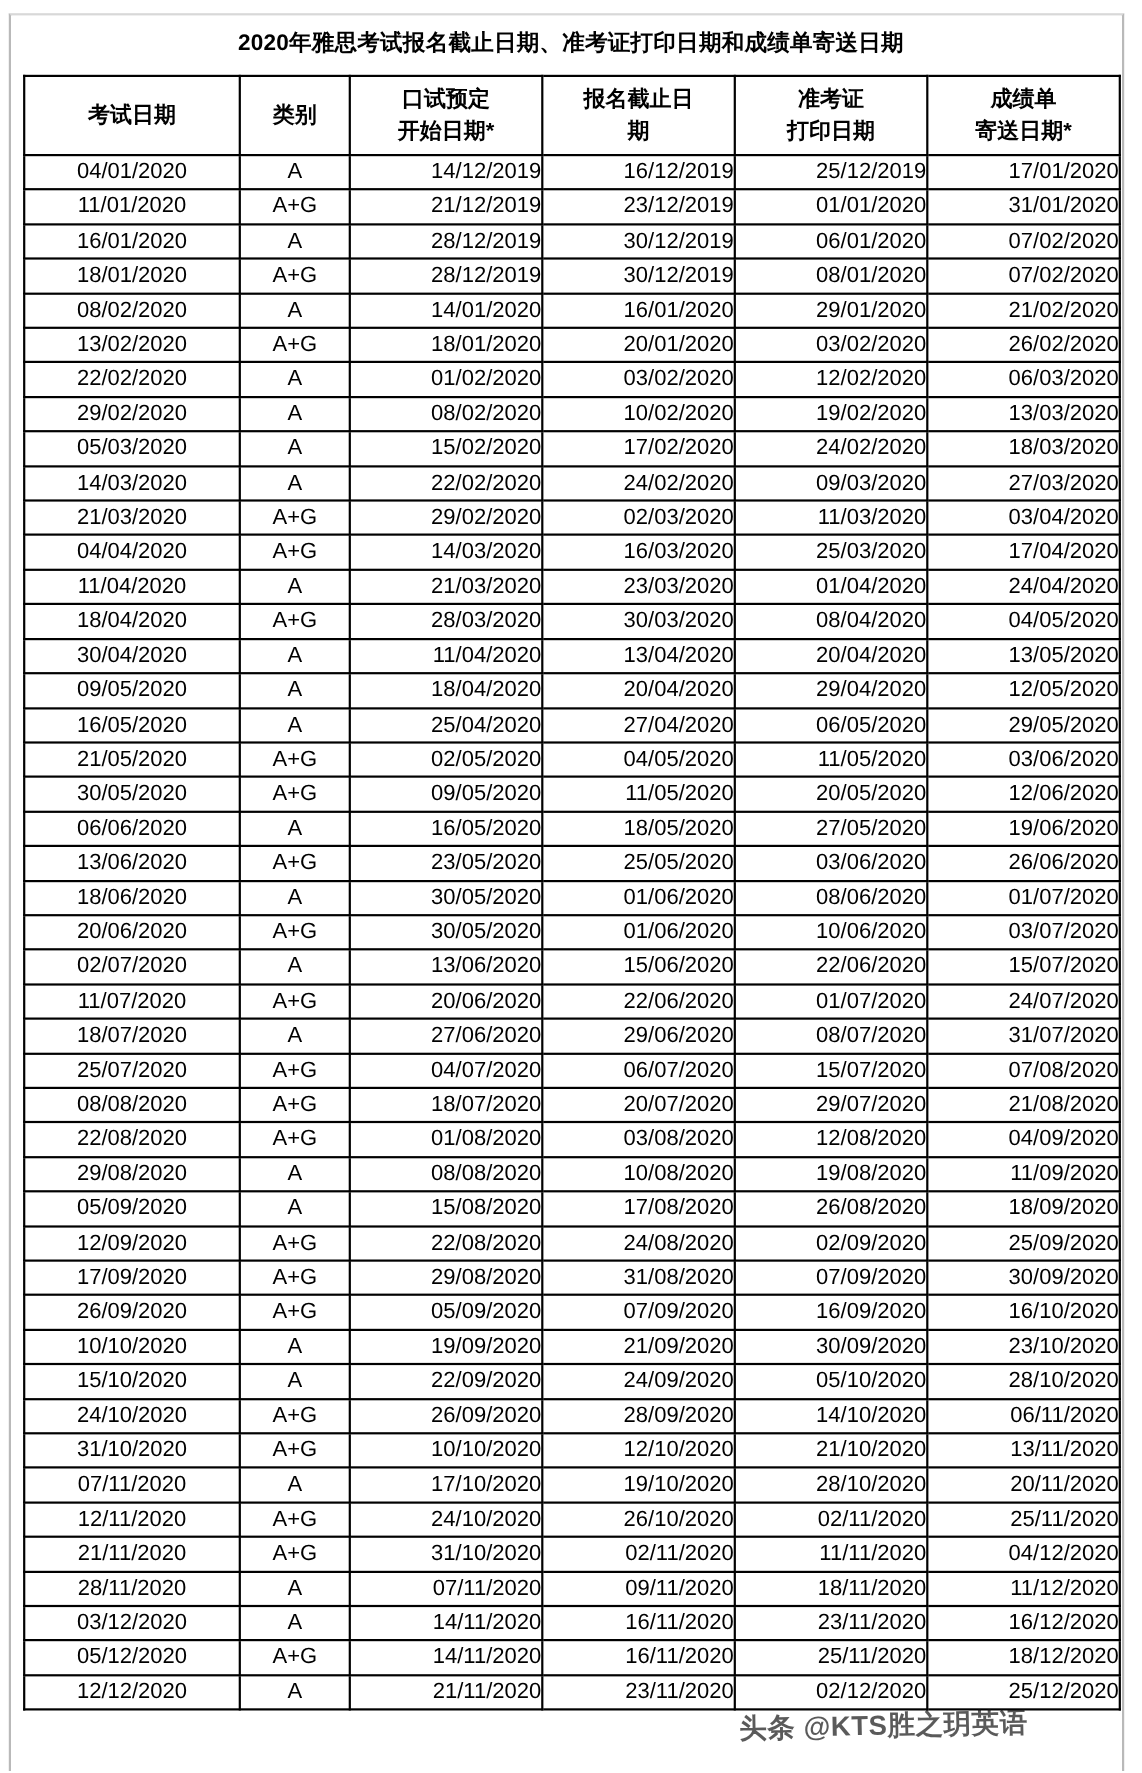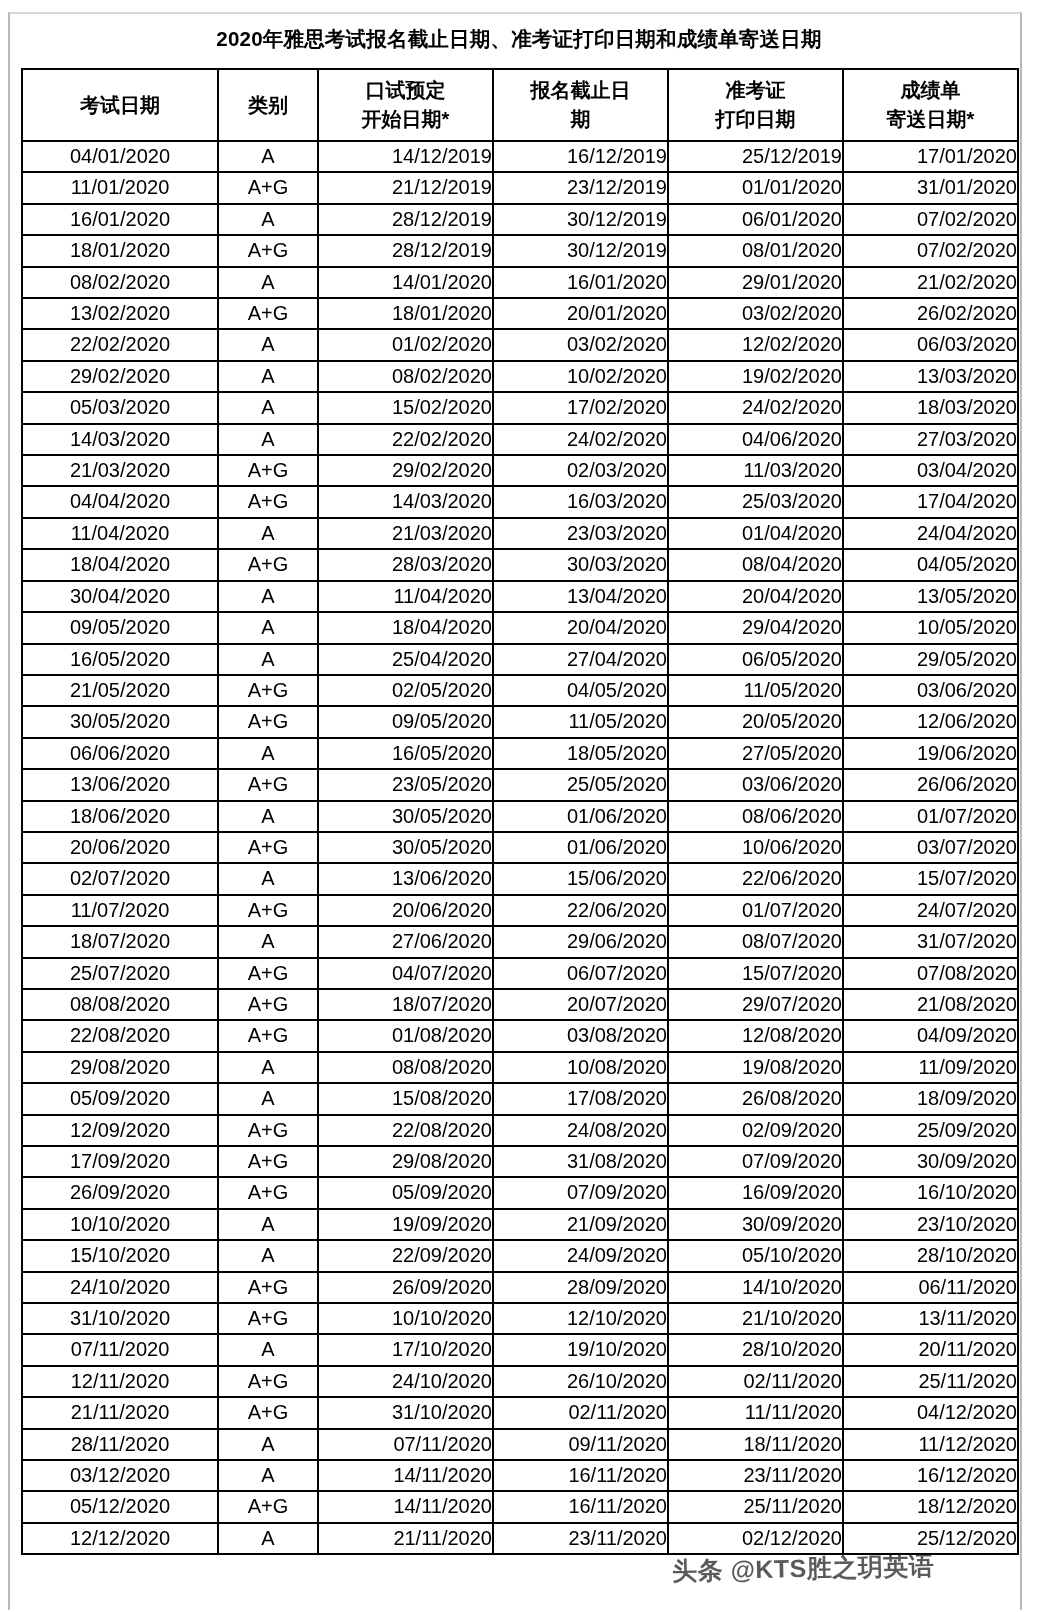--- a/index.html
+++ b/index.html
@@ -230,21 +230,21 @@
           <td class="c-date">15/02/2020</td>
           <td class="c-date">17/02/2020</td>
           <td class="c-date">24/02/2020</td>
           <td class="c-date">18/03/2020</td>
         </tr>
         <tr>
           <td class="c-exam">14/03/2020</td>
           <td class="c-type">A</td>
           <td class="c-date">22/02/2020</td>
           <td class="c-date">24/02/2020</td>
-          <td class="c-date">04/06/2020</td>
+          <td class="c-date">09/03/2020</td>
           <td class="c-date">27/03/2020</td>
         </tr>
         <tr>
           <td class="c-exam">21/03/2020</td>
           <td class="c-type">A+G</td>
           <td class="c-date">29/02/2020</td>
           <td class="c-date">02/03/2020</td>
           <td class="c-date">11/03/2020</td>
           <td class="c-date">03/04/2020</td>
         </tr>
@@ -279,21 +279,21 @@
           <td class="c-date">13/04/2020</td>
           <td class="c-date">20/04/2020</td>
           <td class="c-date">13/05/2020</td>
         </tr>
         <tr>
           <td class="c-exam">09/05/2020</td>
           <td class="c-type">A</td>
           <td class="c-date">18/04/2020</td>
           <td class="c-date">20/04/2020</td>
           <td class="c-date">29/04/2020</td>
-          <td class="c-date">10/05/2020</td>
+          <td class="c-date">12/05/2020</td>
         </tr>
         <tr>
           <td class="c-exam">16/05/2020</td>
           <td class="c-type">A</td>
           <td class="c-date">25/04/2020</td>
           <td class="c-date">27/04/2020</td>
           <td class="c-date">06/05/2020</td>
           <td class="c-date">29/05/2020</td>
         </tr>
         <tr>

